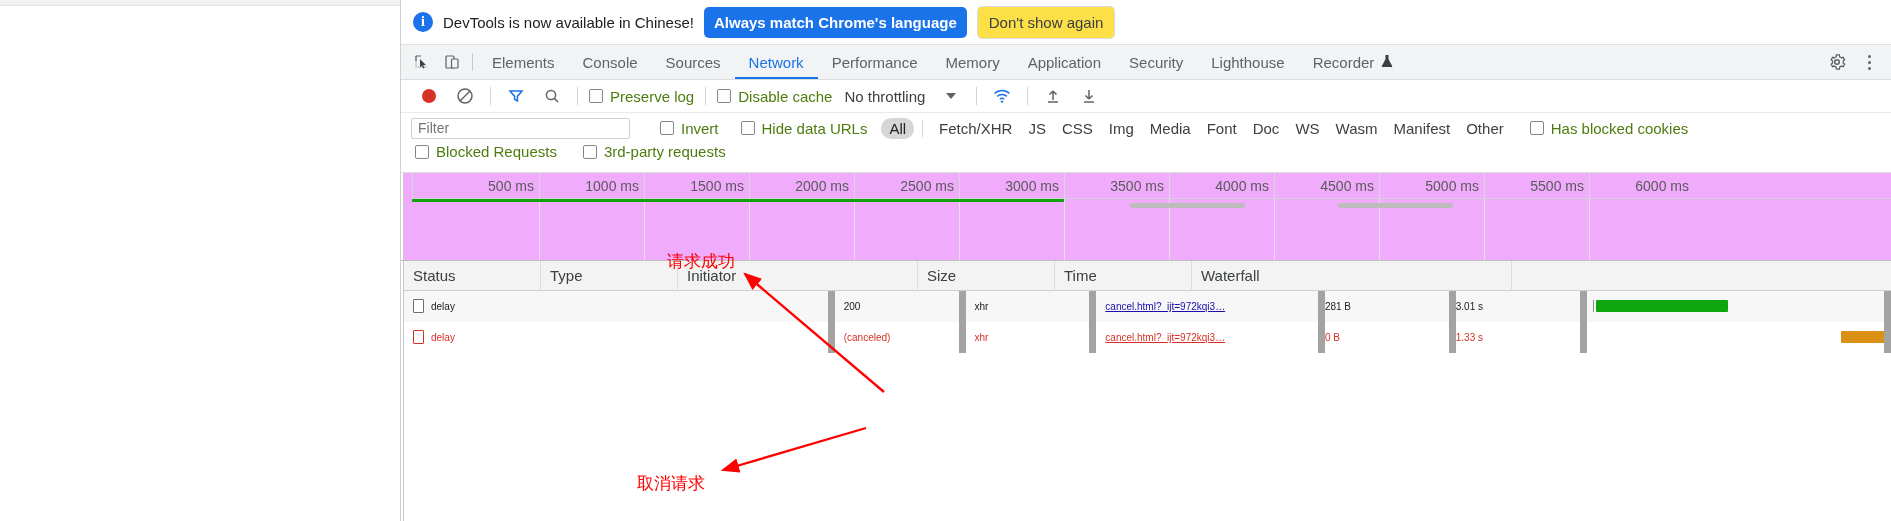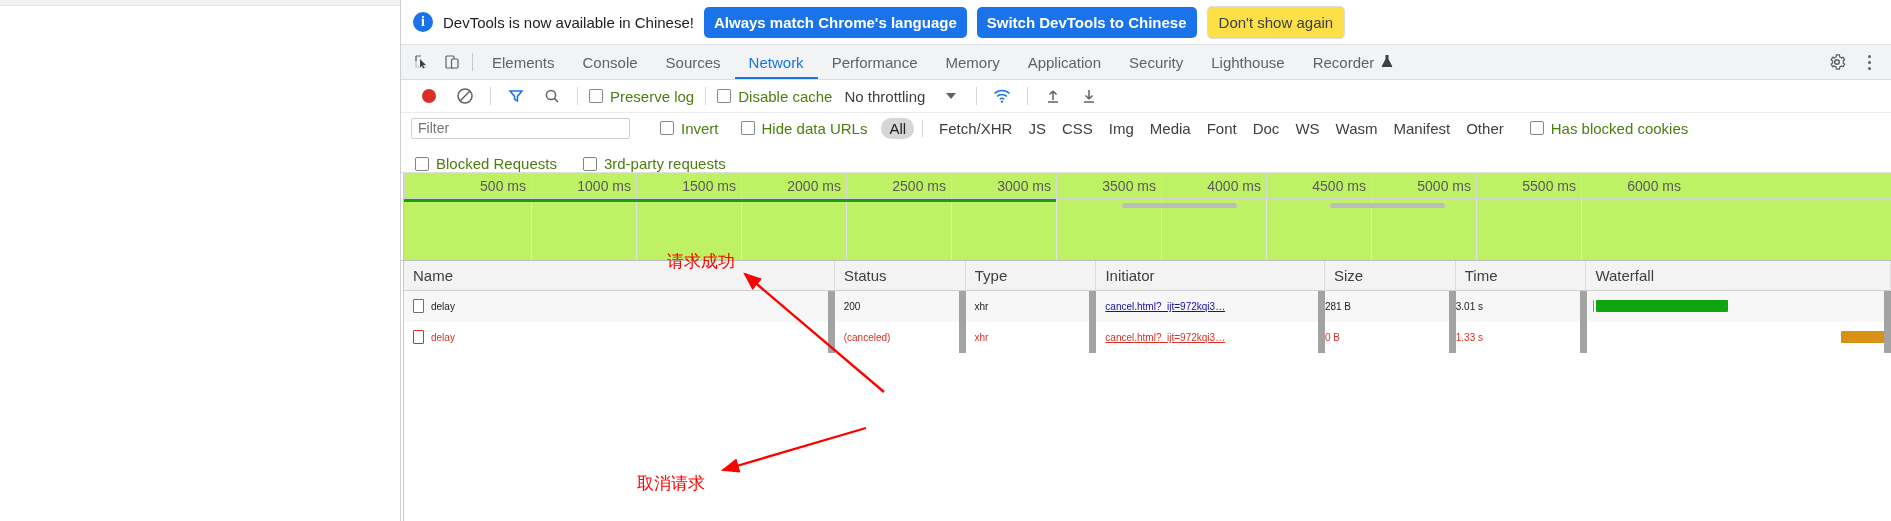--- a/index.html
+++ b/index.html
@@ -136,32 +136,33 @@
   .type-btn {
     font-size: 15px; color: #3c4043; padding: 2px 8px;
     border-radius: 10px; cursor: pointer; white-space: nowrap;
   }
   .type-btn.active { background: #d6d6d6; color:#202124; }
   .vsep { width:1px; height:17px; background:#d4d4d4; margin:0 8px; }
 
   
   .filterrow2 {
     height: 30px; flex: 0 0 30px;
-    display:flex; align-items:flex-end; padding-left:10px;
+    display:flex; align-items:flex-start; padding-left:10px;
     background:#fff; gap: 18px;
     border-bottom: 1px solid #e0e0e0;
   }
 
   
   .overview {
     flex: 0 0 88px; height: 88px;
-    position: relative; background:#bef264;
+    position: relative; background:#f0abfc;
     border-bottom: 1px solid #bdbdbd;
     display: flex;
     overflow: hidden;
+    gap: 8px;
   }
   .ov-gutter { width: 3px; background:#fff; border-right:1px solid #c9c9c9; flex:0 0 3px;}
   .ov-body { position:relative; flex:1 1 auto; }
   .ov-ticks { position:absolute; left:0; right:0; top:0; height:26px; border-bottom:1px solid #d3d3d3; }
   .ov-tick {
     position:absolute; top:0; height:26px;
     border-left: 1px solid #d8d8d8;
   }
   .ov-tick span {
     position:absolute; right:5px; top:5px;
@@ -215,21 +216,20 @@
   <div class="page-pane">
     <div class="page-topbar"></div>
   </div>
 
   <div class="devtools">
 
     <div class="infobar">
       <div class="info-icon">i</div>
       <div class="info-text">DevTools is now available in Chinese!</div>
       <button class="btn-blue">Always match Chrome's language</button>
-      <button class="btn-blue">Switch DevTools to Chinese</button>
       <button class="btn-white">Don't show again</button>
     </div>
 
     <div class="tabstrip">
       <div class="tool-icon-btn">
         <svg width="16" height="16" viewBox="0 0 16 16">
           <path d="M2 2h5M2 2v5" stroke="#5f6368" stroke-width="1.2" fill="none"></path>
           <path d="M2 2 L2 13 L13 13" stroke="#5f6368" stroke-width="1.2" fill="none" opacity="0.35"></path>
           <path d="M6 5 L12 11 L9 11.2 L10.6 14 L9.3 14.6 L7.8 11.8 L6 13.6 Z" fill="#3c4043"></path>
         </svg>
@@ -454,21 +454,20 @@
         <div class="ov-greenline" style="left:0px;width:652px;"></div>
         <div class="ov-scroll" style="left:718px;width:115px;"></div>
         <div class="ov-scroll" style="left:926px;width:115px;"></div>
       </div>
     </div>
 
     <div class="table-area">
       <div class="table-gutter"></div>
       <div class="table-wrap">
         <div class="thead">
-          <div class="th" style="width:453px;">Name</div>
           <div class="th" style="width:137px;">Status</div>
           <div class="th" style="width:137px;">Type</div>
           <div class="th" style="width:240px;">Initiator</div>
           <div class="th" style="width:137px;">Size</div>
           <div class="th" style="width:137px;">Time</div>
           <div class="th" style="width:320px;">Waterfall</div>
         </div>
 
         <div class="row even">
           <div class="td" style="width:453px;">

